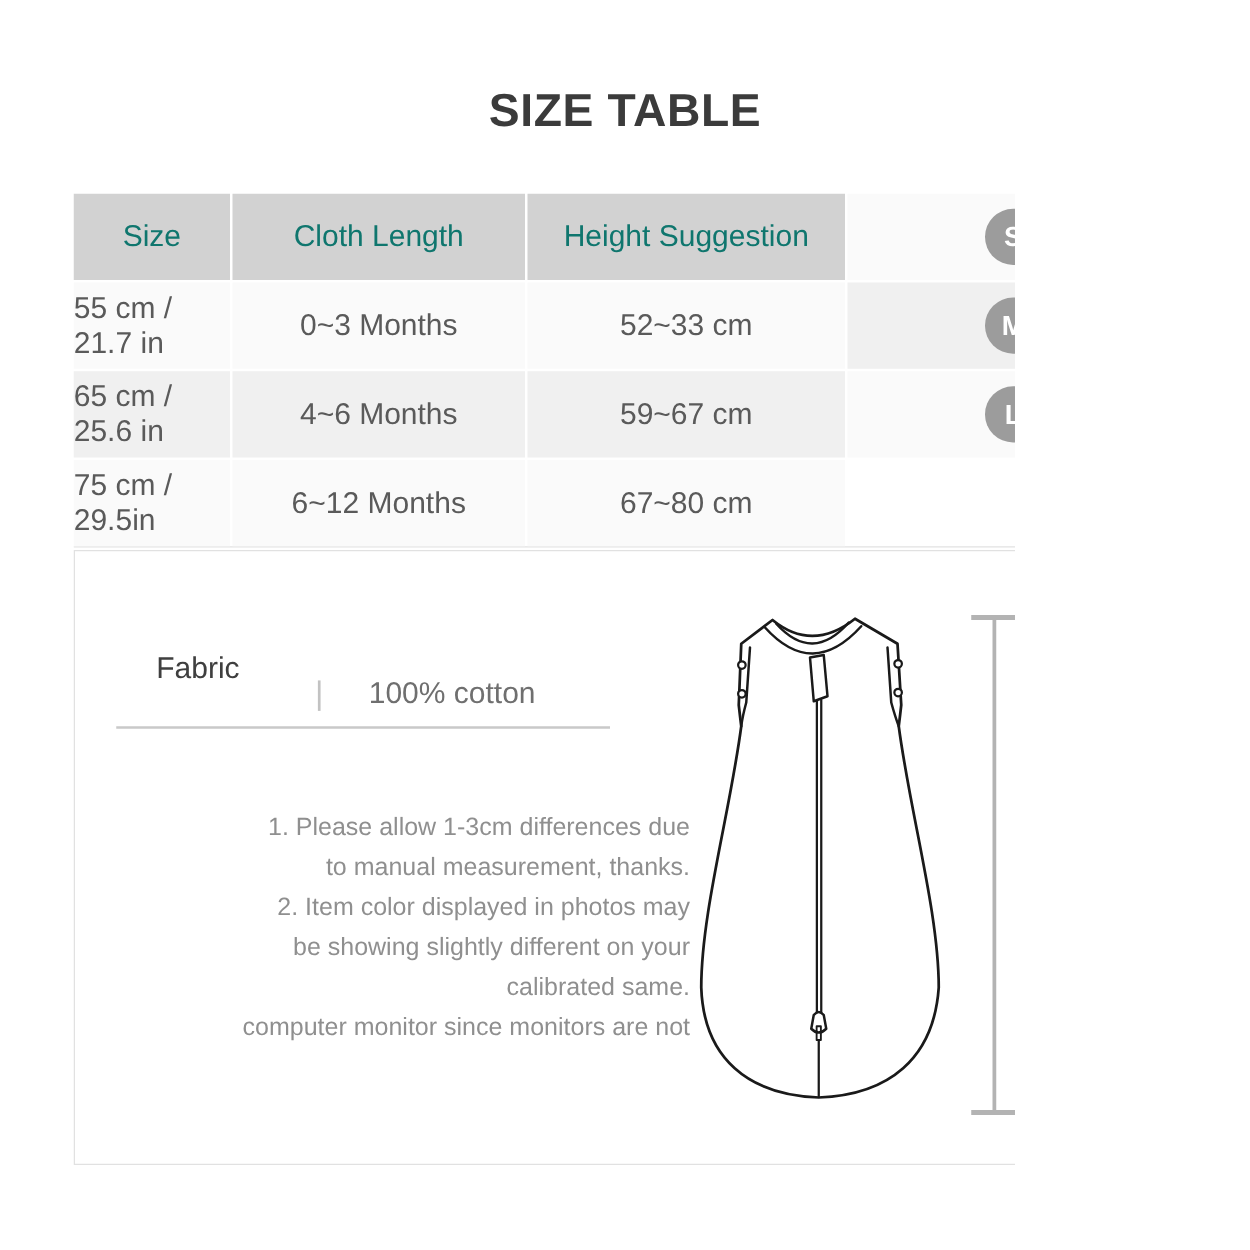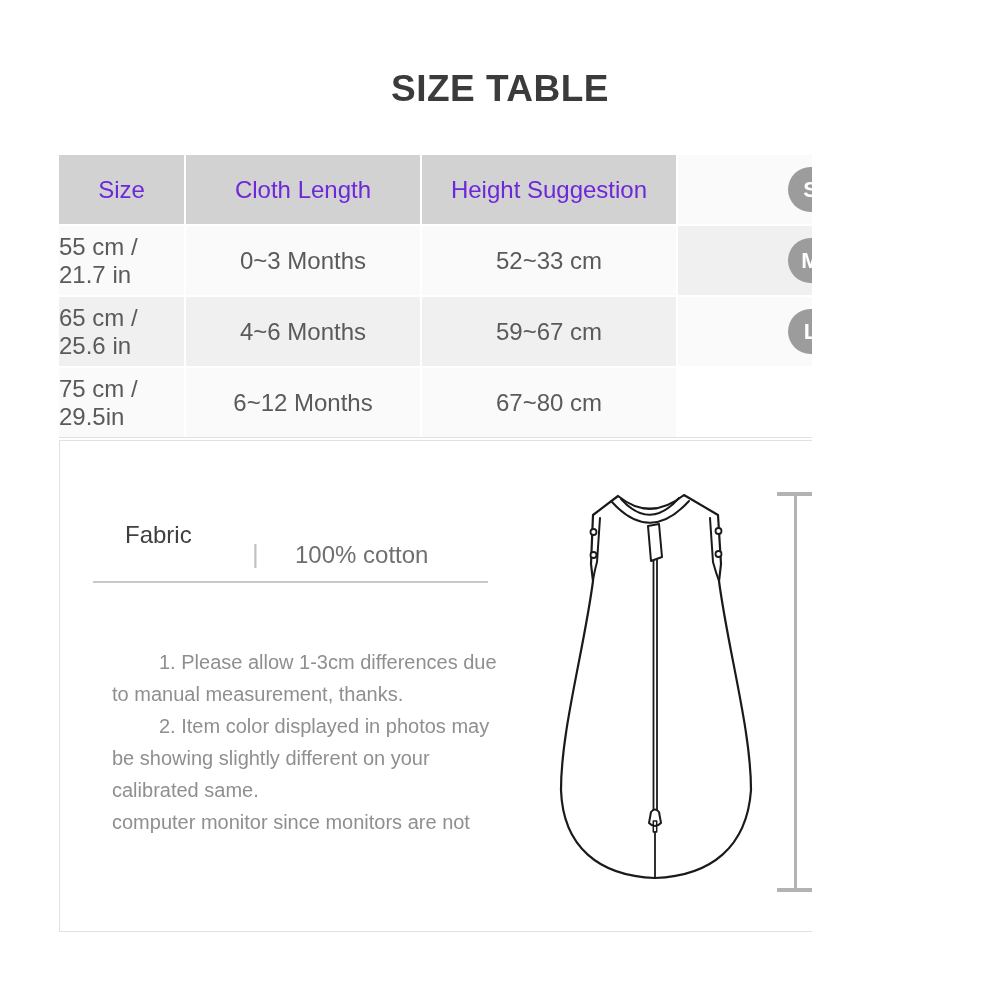--- a/index.html
+++ b/index.html
@@ -13,21 +13,21 @@
     font-size:37px;font-weight:bold;color:#3b3b3b;letter-spacing:.5px;margin:0;
   }
   
   .size-table{
     position:absolute;left:59px;top:155px;width:884px;
     display:grid;grid-template-columns:125px 234px 254px 265px;
     grid-auto-rows:69px;gap:2px;background:#ffffff;
     border-bottom:1px solid #e2e2e2;
   }
   .th{
-    background:#d2d2d2;color:#6d28d9;font-size:24px;
+    background:#d2d2d2;color:#0f766e;font-size:24px;
     display:flex;align-items:center;justify-content:center;
   }
   .td{
     font-size:24px;color:#5a5a5a;
     display:flex;align-items:center;justify-content:center;
   }
   .row-a{background:#fafafa;}
   .row-b{background:#f0f0f0;}
   .badge{
     width:45px;height:45px;border-radius:50%;background:#9c9c9c;
@@ -40,21 +40,21 @@
     border:1px solid #e1e1e1;box-sizing:border-box;background:#ffffff;
   }
   .fabric-label{position:absolute;left:125px;top:521px;font-size:24px;color:#3f3f3f;}
   .fabric-pipe{position:absolute;left:252px;top:539px;font-size:26px;color:#c2c2c2;font-weight:100;}
   .fabric-value{position:absolute;left:295px;top:541px;font-size:24px;color:#6f6f6f;}
   .fabric-underline{position:absolute;left:93px;top:581px;width:395px;height:2px;background:#c9c9c9;}
   .notes{
     position:absolute;left:112px;top:646px;width:440px;
     font-size:20px;line-height:32px;color:#8f8f8f;
   }
-  .notes .line{white-space:nowrap;}
+  .notes .line{white-space:nowrap;text-align:right;}
   .notes .indent{padding-left:47px;}
   
   .bag-svg{position:absolute;left:544px;top:480px;}
   .measure-line{position:absolute;left:794px;top:494px;width:3px;height:396px;background:#b3b3b3;}
   .measure-cap{position:absolute;left:777px;width:37px;height:4px;background:#b3b3b3;}
   .cap-top{top:492px;}
   .cap-bottom{top:888px;}
   .measure-label{
     position:absolute;left:820px;top:594px;height:200px;width:32px;
     display:flex;align-items:center;justify-content:center;

